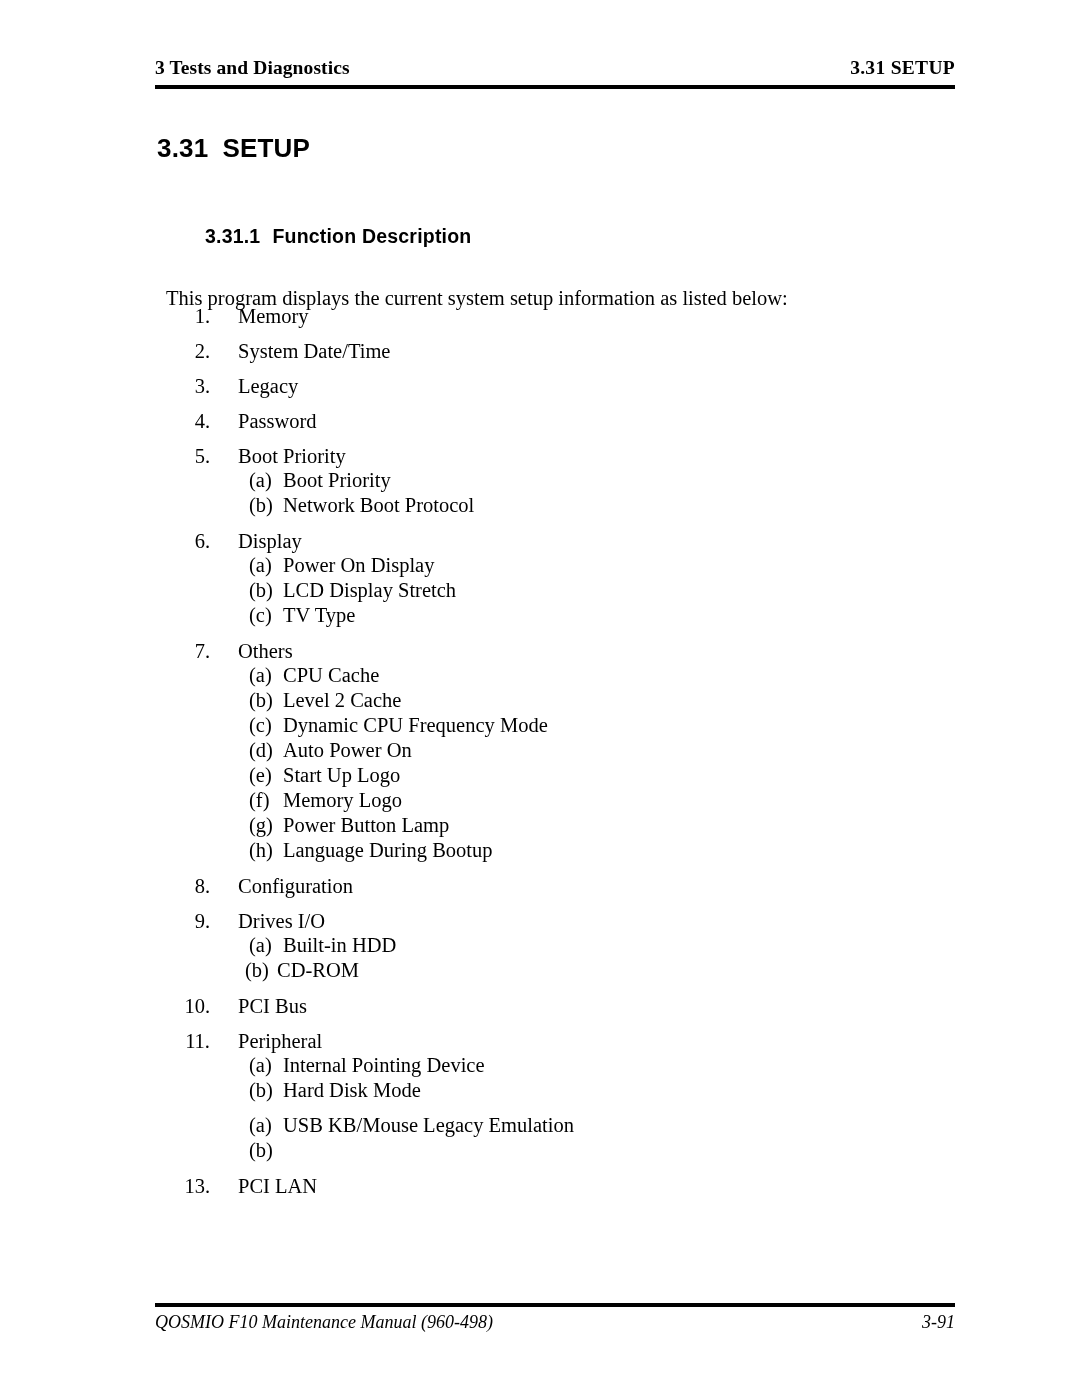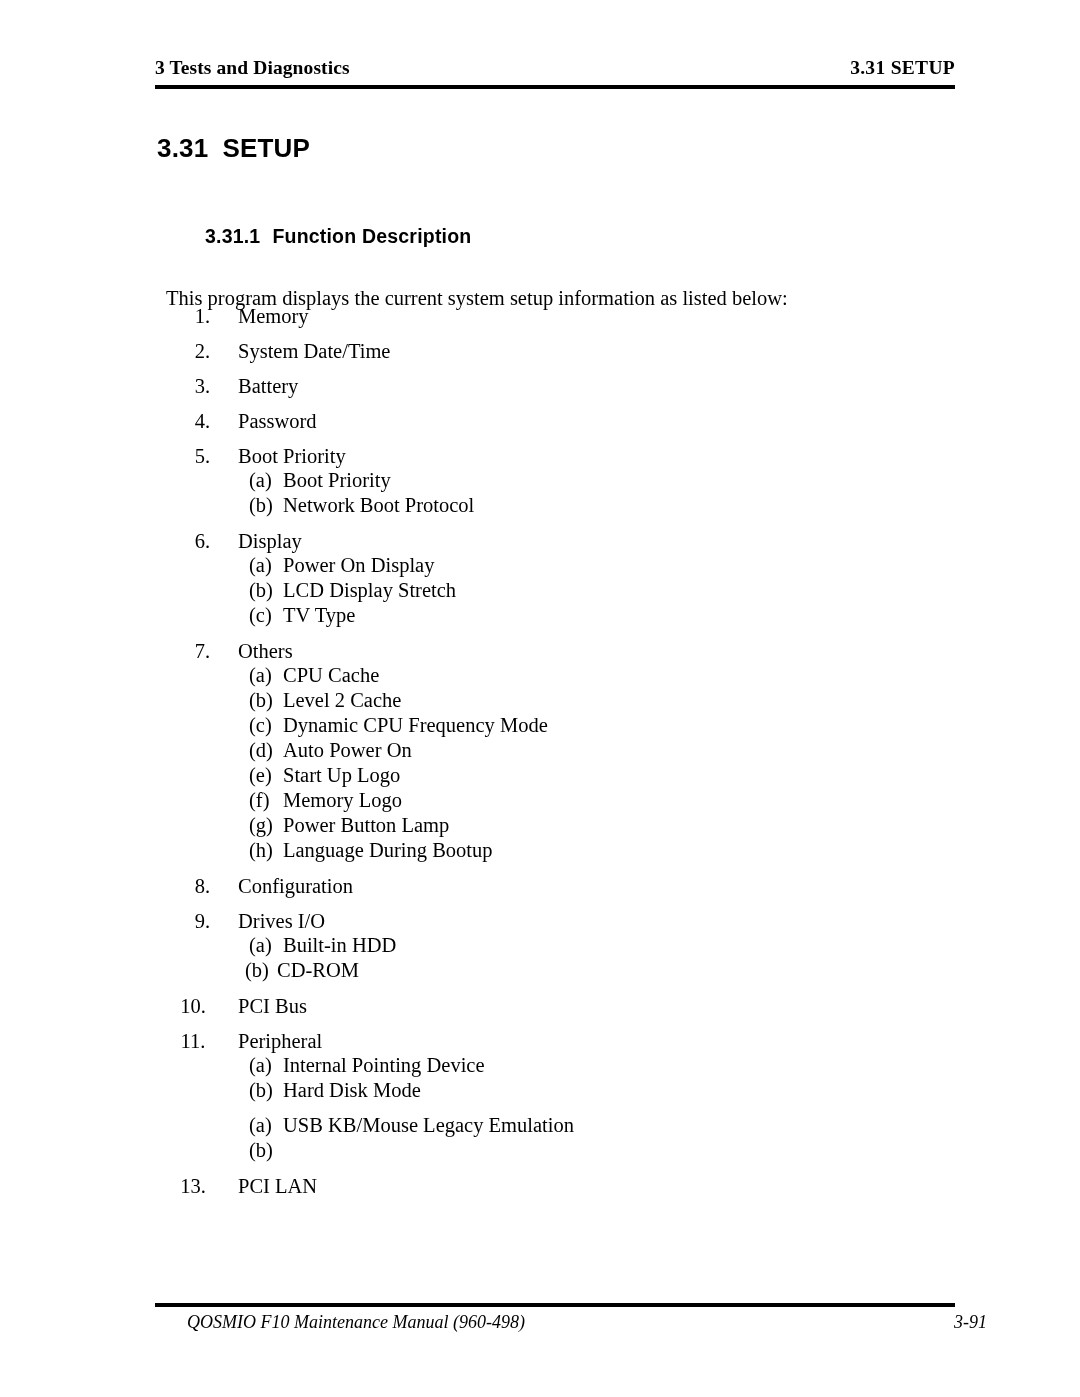--- a/index.html
+++ b/index.html
@@ -100,21 +100,20 @@
   .li .marker {
     position: absolute;
     left: 180px;
     width: 30px;
     text-align: right;
     white-space: nowrap;
   }
   .li .marker.wide {
     left: 176px;
     width: 34px;
-    text-align: center;
   }
   .li .label {
     position: absolute;
     left: 222px;
     white-space: nowrap;
     margin-left: 16px;
   }
 
   
   .sub {
@@ -155,21 +154,20 @@
     position: absolute;
     left: 155px;
     top: 1312px;
     width: 800px;
     display: flex;
     justify-content: space-between;
     align-items: flex-start;
     font-family: "Liberation Serif", "DejaVu Serif", serif;
     font-style: italic;
     font-size: 18px;
-    margin-left: 32px;
   }
 </style>
 </head>
 <body>
 
 <div class="page">
 
   <div class="running-head">
     <span class="left">3 Tests and Diagnostics</span>
     <span class="right">3.31  SETUP</span>
@@ -190,21 +188,21 @@
       <div class="li">
         <span class="marker">1.</span>
         <span class="label">Memory</span>
       </div>
       <div class="li">
         <span class="marker">2.</span>
         <span class="label">System Date/Time</span>
       </div>
       <div class="li">
         <span class="marker">3.</span>
-        <span class="label">Battery</span>
+        <span class="label">Legacy</span>
       </div>
       <div class="li">
         <span class="marker">4.</span>
         <span class="label">Password</span>
       </div>
       <div class="li compact">
         <span class="marker">5.</span>
         <span class="label">Boot Priority</span>
       </div>
       <div class="sub">

